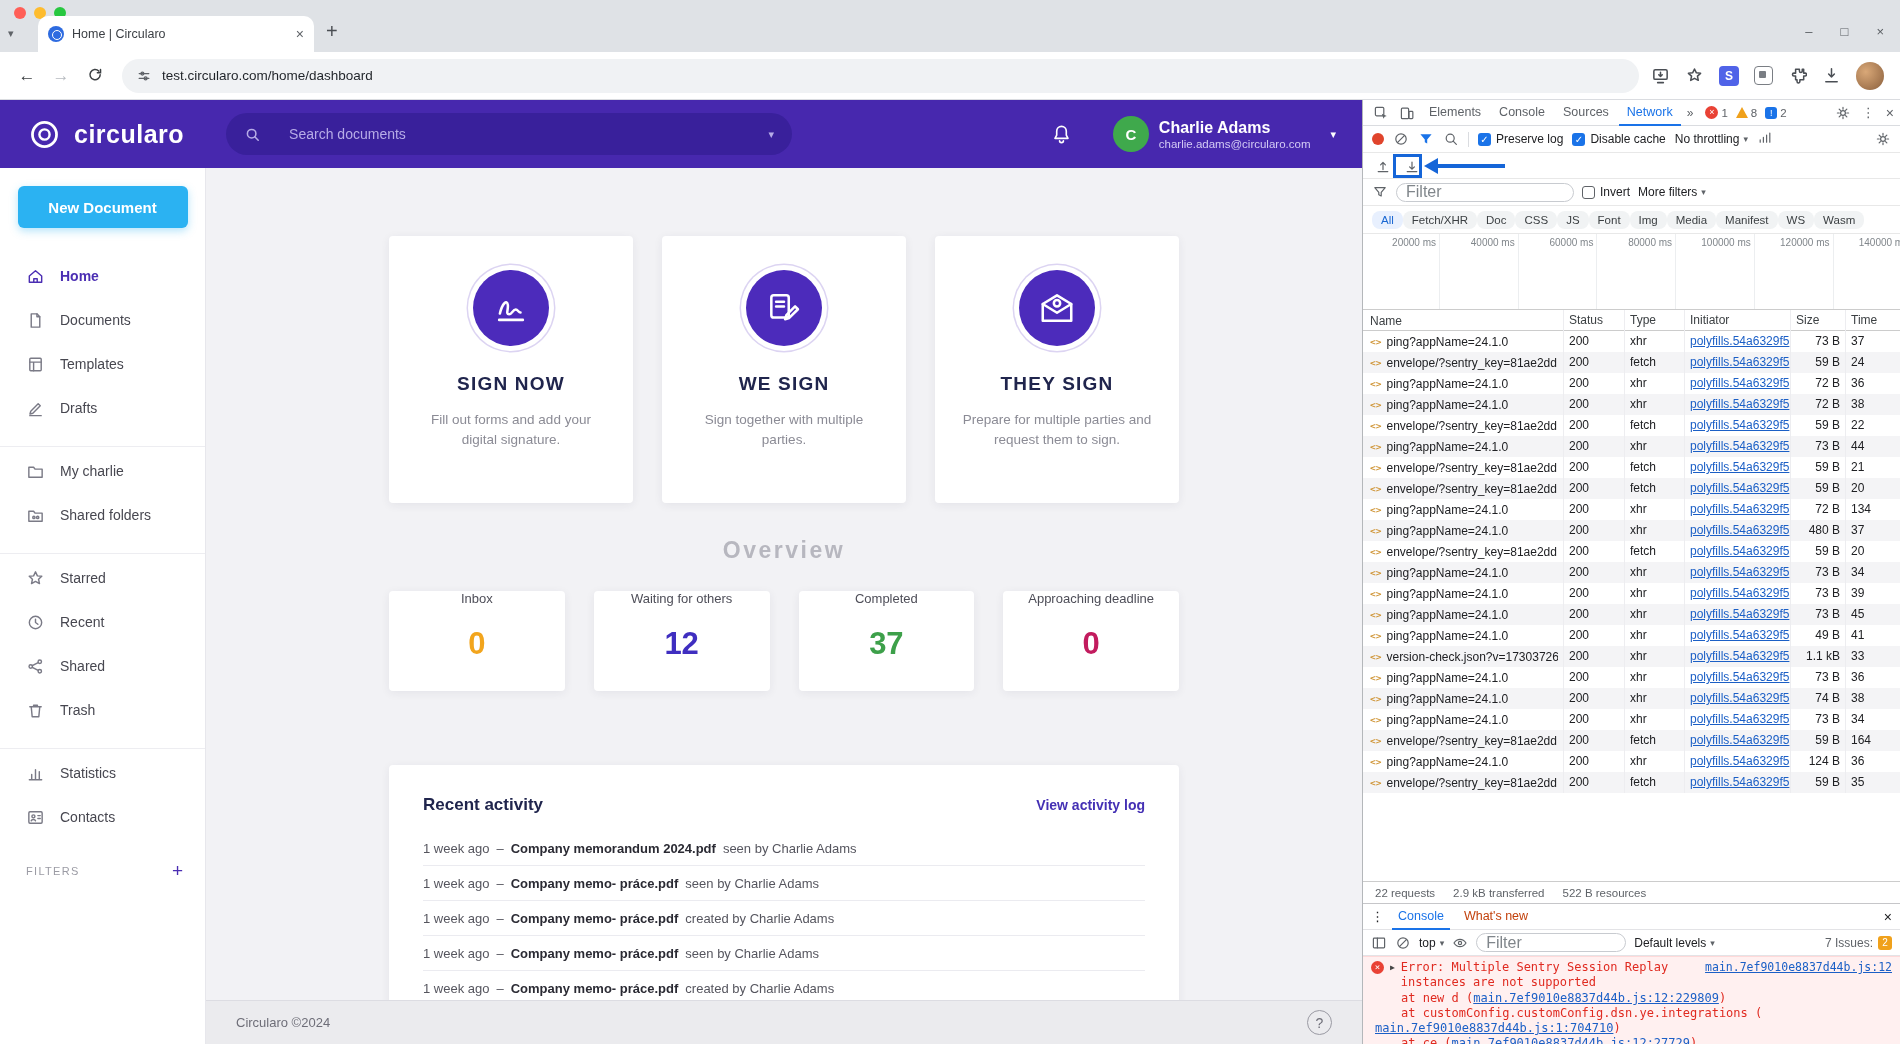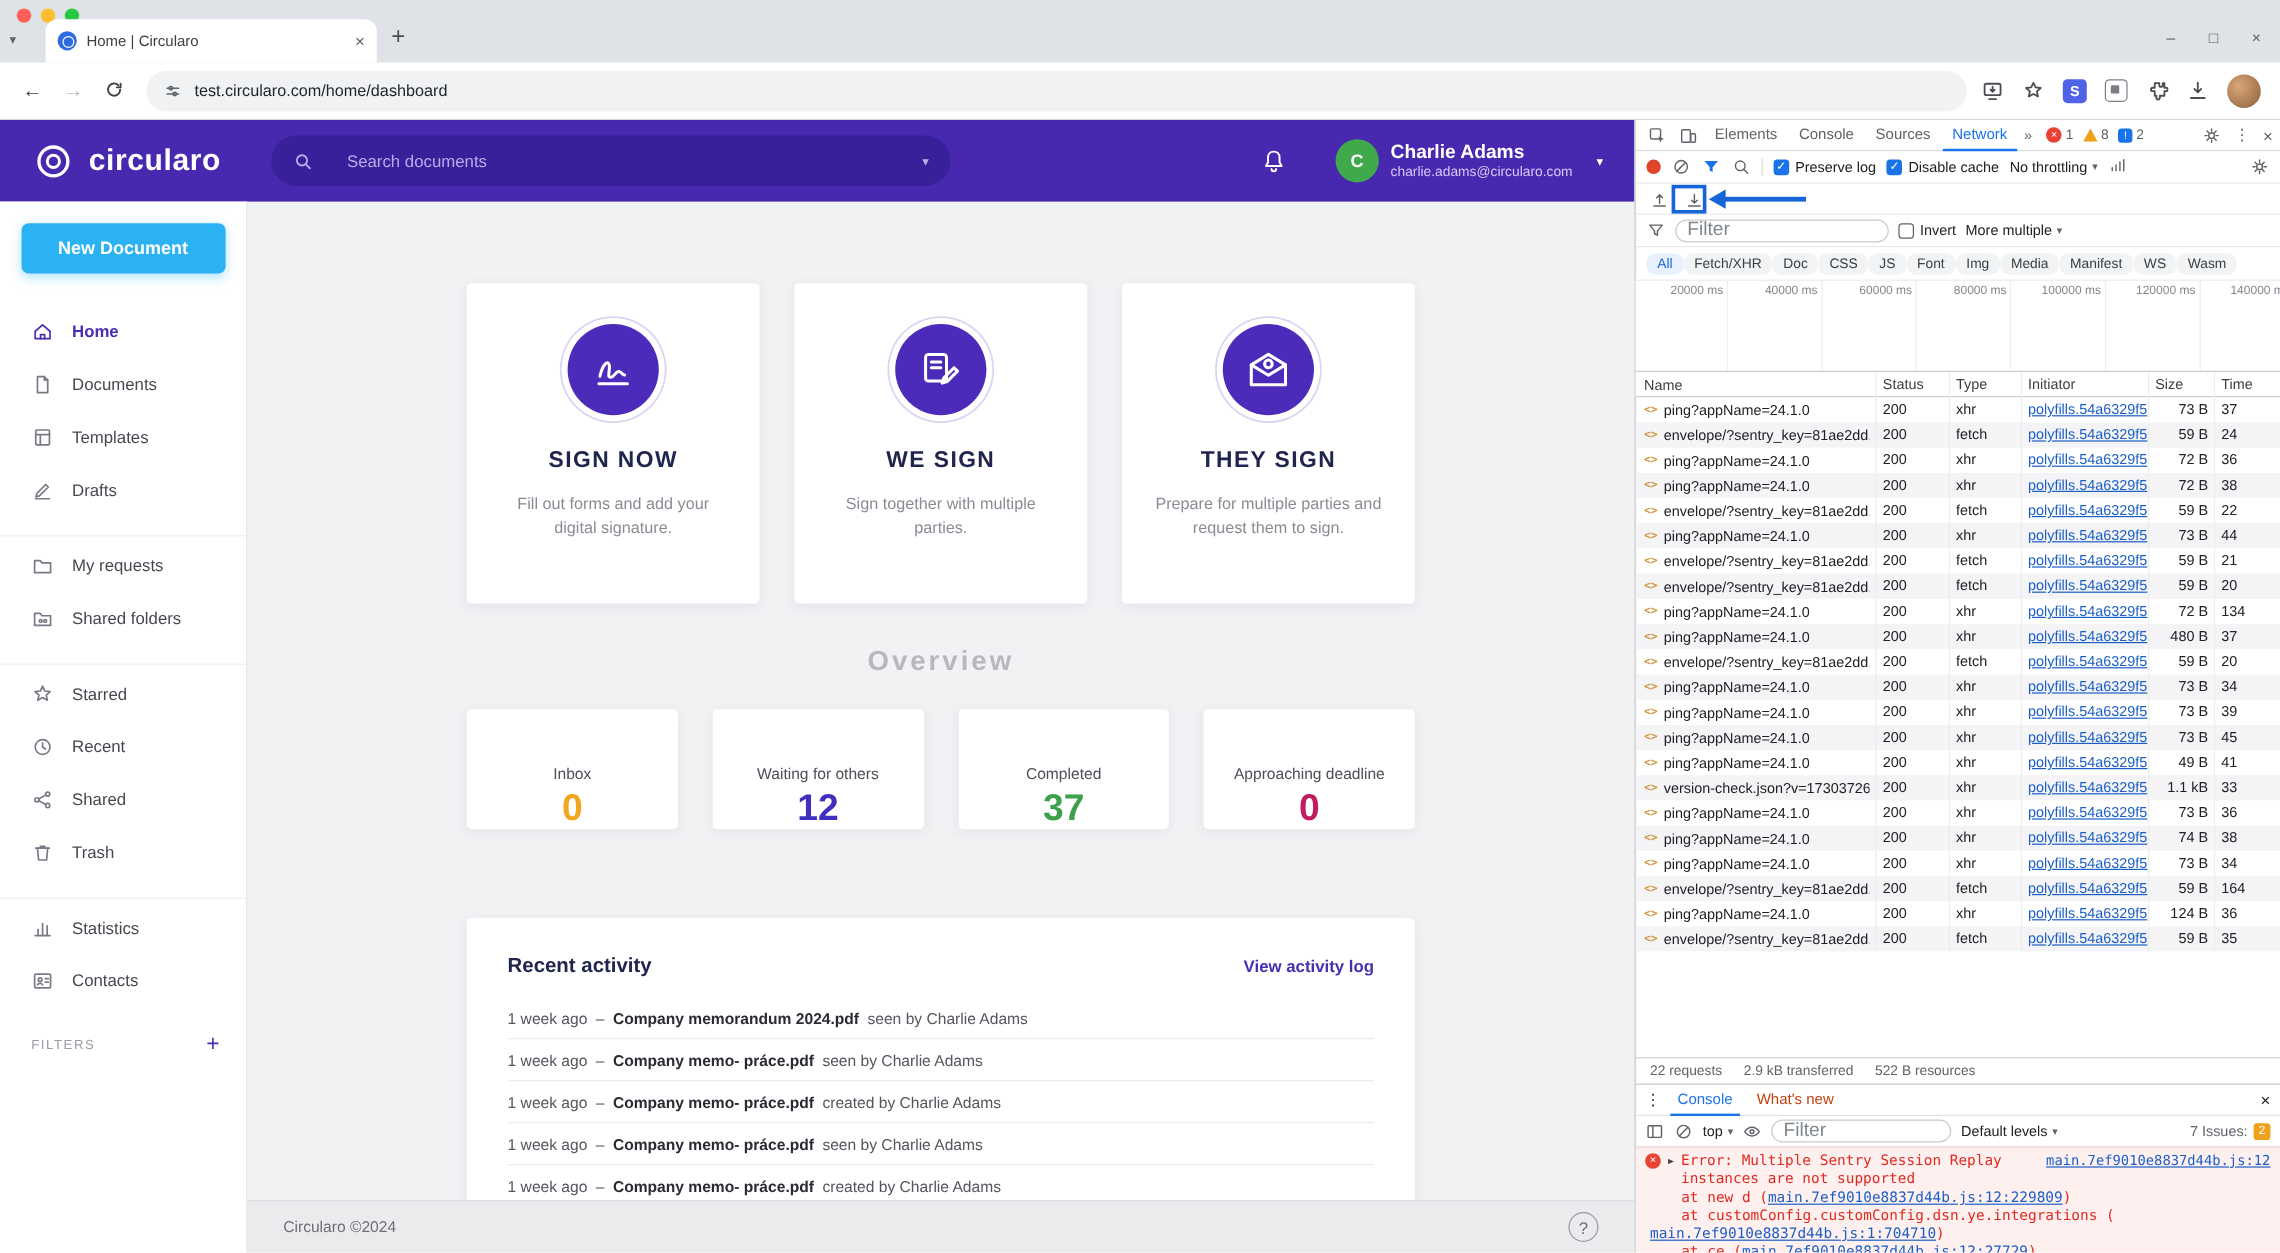--- a/index.html
+++ b/index.html
@@ -71,21 +71,21 @@
 .main{flex:1;position:relative;overflow:hidden}
 .center{width:790px;margin:0 auto;padding-top:68px}
 .sign-cards{display:flex;gap:29px}
 .sign-card{width:244px;height:267px;background:#fff;border-radius:4px;box-shadow:0 2px 10px rgba(40,40,70,.07);display:flex;flex-direction:column;align-items:center;text-align:center;padding:34px 24px 0;cursor:pointer}
 .card-glyph{width:76px;height:76px;border-radius:50%;background:#4c2bbb;display:flex;align-items:center;justify-content:center;box-shadow:0 0 0 5px #fff,0 0 0 6.5px #dcd4f2}
 .card-glyph svg{width:38px;height:38px;stroke:#fff;fill:none;stroke-width:1.6;stroke-linecap:round;stroke-linejoin:round}
 .card-title{margin-top:27px;font-size:19px;font-weight:bold;color:#20254d;letter-spacing:1.2px}
 .card-desc{margin-top:15px;font-size:13.5px;color:#8b8b95;line-height:1.45;max-width:192px}
 .overview-h{margin-top:34px;height:30px;text-align:center;font-size:23px;font-weight:bold;color:#b7b7bf;letter-spacing:2.5px}
 .stats{display:flex;gap:29px;margin-top:24px}
-.stat-card{width:176px;height:100px;background:#fff;border-radius:4px;box-shadow:0 2px 10px rgba(40,40,70,.07);display:flex;flex-direction:column;align-items:center;justify-content:flex-end;gap:3px;cursor:pointer}
+.stat-card{width:176px;height:100px;background:#fff;border-radius:4px;box-shadow:0 2px 10px rgba(40,40,70,.07);display:flex;flex-direction:column;align-items:center;justify-content:flex-start;gap:20px;cursor:pointer}
 .stat-label{font-size:13px;color:#4e4e58}
 .stat-value{font-size:31px;font-weight:bold}
 .activity{margin-top:74px;background:#fff;border-radius:4px 4px 0 0;box-shadow:0 2px 10px rgba(40,40,70,.07);padding:30px 34px 20px}
 .act-head{display:flex;justify-content:space-between;align-items:center;margin-bottom:16px}
 .act-title{font-size:17px;font-weight:bold;color:#20254d}
 .act-link{font-size:14px;font-weight:bold;color:#4430b4;cursor:pointer}
 .act-row{height:35px;display:flex;align-items:center;gap:7px;border-bottom:1px solid #ebebf0;font-size:13px;color:#55555e;cursor:pointer}
 .act-file{font-weight:bold;color:#2a2a33}
 .page-footer{position:absolute;left:0;right:0;bottom:0;height:44px;background:#ebebee;border-top:1px solid #dcdce2;display:flex;align-items:center;padding:0 30px;color:#6e6e78;font-size:13px;z-index:3}
 .help-btn{margin-left:auto;width:25px;height:25px;border-radius:50%;border:1.5px solid #9a9aa3;color:#6e6e78;display:flex;align-items:center;justify-content:center;font-size:14px;cursor:pointer}
@@ -314,21 +314,21 @@
     <span class="s-label">Drafts</span>
   </div>
 </div>
               <div class="side-group">
   <div class="side-item">
     <span class="s-icon">
                     <svg viewBox="0 0 20 20">
                       <path d="M3 5.5h5l1.5 2H17V16H3z"></path>
                     </svg>
                   </span>
-    <span class="s-label">My requests</span>
+    <span class="s-label">My charlie</span>
   </div>
 
   <div class="side-item">
     <span class="s-icon">
                     <svg viewBox="0 0 20 20">
                       <path d="M3 5.5h5l1.5 2H17V16H3z"></path>
                       <circle cx="8.3" cy="12" r="1.2"></circle>
                       <circle cx="12.3" cy="12" r="1.2"></circle>
                     </svg>
                   </span>
@@ -631,21 +631,21 @@
           <svg viewBox="0 0 20 20">
               <path d="M3.5 4.5h13l-5 6v4.5l-3-1.5v-3z"></path>
             </svg>
         </span>
         <input class="filter-input net-filter" placeholder="Filter" style="">
         <span class="cb">
             <span class="cbox-un"></span>
             <span>Invert</span>
           </span>
         <span class="ddl">
-            <span>More multiple</span>
+            <span>More filters</span>
             <span class="caret">▾</span>
           </span>
       </div>
 
       <div class="dt-pills" id="pills">
   <button class="pill active">All</button>
 
   <button class="pill">Fetch/XHR</button>
 
   <button class="pill">Doc</button>

